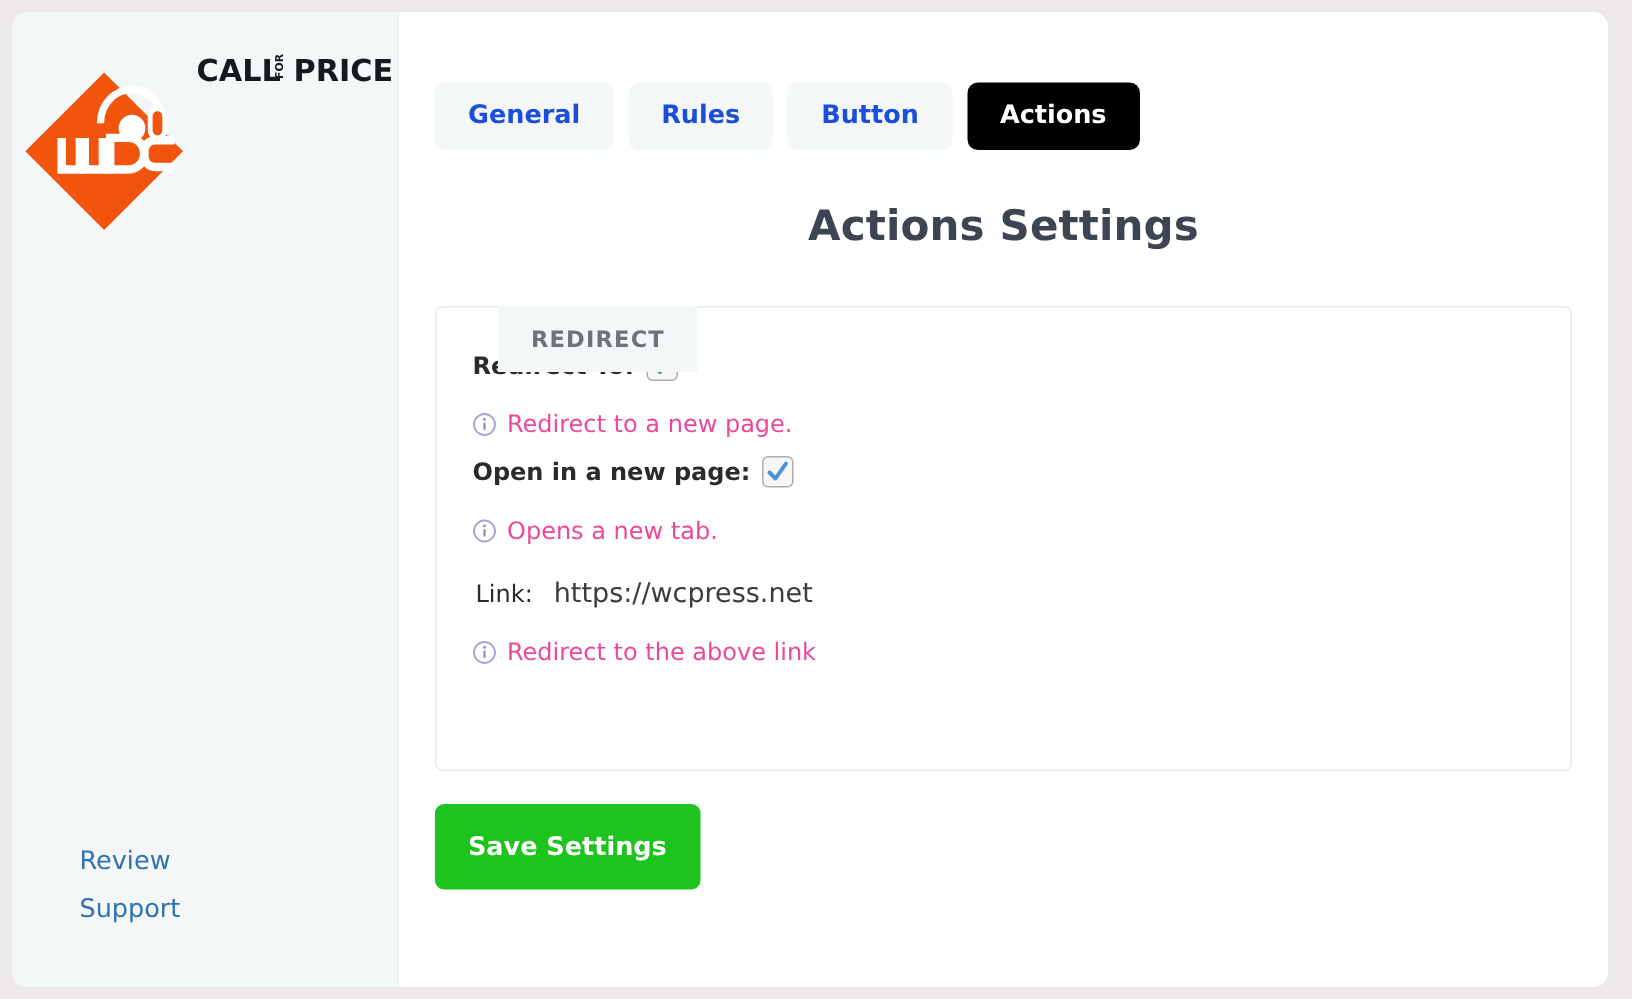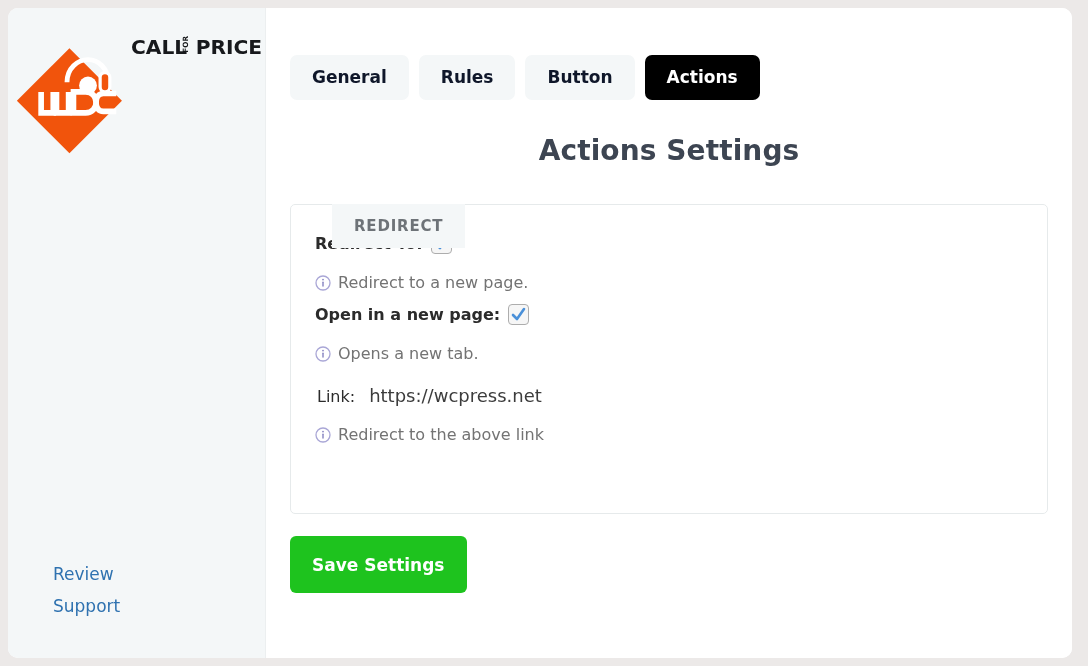--- a/index.html
+++ b/index.html
@@ -76,21 +76,21 @@
     padding: 0;
   }
 
   .tabs {
     display: flex;
     gap: 10px;
     padding: 47px 0 0 24px;
   }
   .tab {
     background: #f4f7f8;
-    color: #0f172a;
+    color: #1d4ed8;
     border: none;
     border-radius: 7px;
     font-size: 17px;
     font-weight: bold;
     padding: 0 22px;
     height: 45px;
     line-height: 45px;
     cursor: pointer;
     font-family: "DejaVu Sans", "Liberation Sans", sans-serif;
     white-space: nowrap;
@@ -175,21 +175,21 @@
     margin-top: 19px;
     margin-bottom: 5px;
   }
   .hint-icon {
     width: 16px;
     height: 16px;
     flex: 0 0 16px;
     margin-right: 7px;
   }
   .hint-text {
-    color: #737373;
+    color: #ec4899;
     font-size: 16px;
   }
 
   .link-row {
     display: flex;
     align-items: baseline;
     margin-top: 22px;
     padding-left: 2px;
   }
   .link-label {

